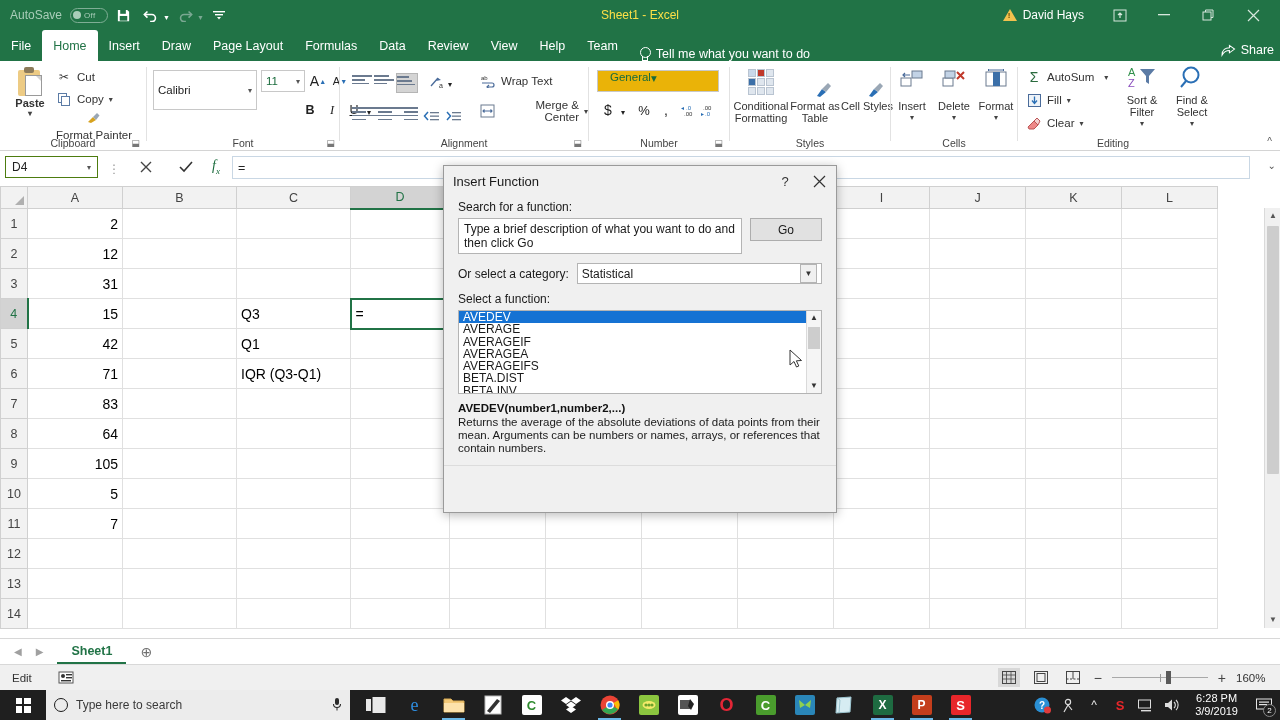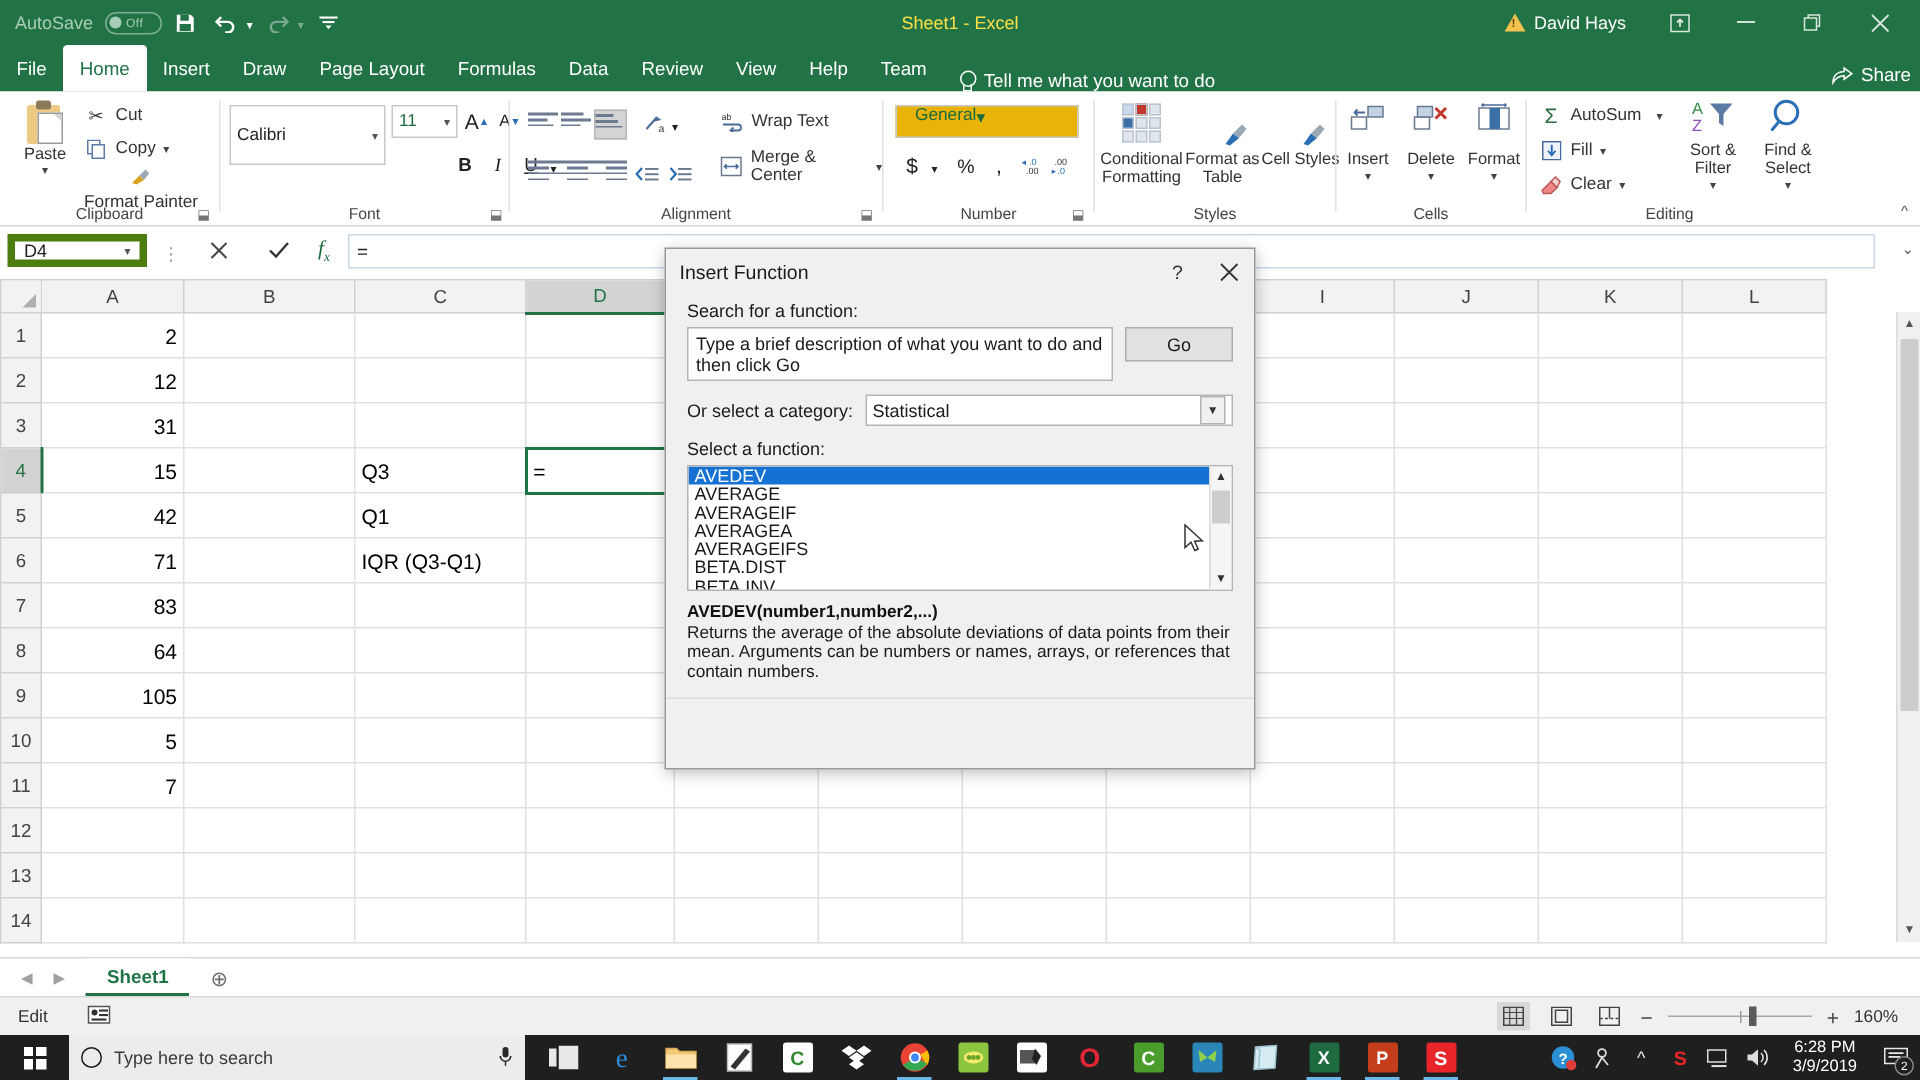--- a/index.html
+++ b/index.html
@@ -91,21 +91,21 @@
     text-align: center; font-size: 10.5px; color: #444;
   }
   .rsep { position: absolute; top: 6px; width: 1px; height: 74px; background: #e2e2e2; }
   .dlg-launch {
     position: absolute; bottom: 3px; font-size: 9px; color: #777;
   }
 
   
   .paste-btn {
     position: absolute; left: 8px; top: 4px; width: 44px; height: 66px;
-    display: flex; flex-direction: column; align-items: center; font-size: 11px; color: #333;
+    display: flex; flex-direction: column; align-items: center; font-size: 11px; color: #333; font-weight: bold;
   }
   .clip-icon { width: 28px; height: 30px; position: relative; margin-top: 2px; }
   .clip-body2 { position: absolute; left: 2px; top: 3px; width: 22px; height: 26px; background: #edcb84; border-radius: 2px; }
   .clip-clipper { position: absolute; left: 8px; top: 0; width: 10px; height: 6px; background: #8c7a5a; border-radius: 2px; }
   .clip-page { position: absolute; left: 9px; top: 8px; width: 17px; height: 21px; background: #ffffff; border: 1px solid #9a9a9a; }
   .clip-page::after { content:""; position:absolute; right:0; top:0; border-width: 0 5px 5px 0; border-style: solid; border-color: transparent #d2d2d2 transparent transparent; }
   .mini-caret { font-size: 8px; color: #444; }
 
   .clip-item {
     position: absolute; display: flex; align-items: center; gap: 5px;
@@ -148,21 +148,21 @@
   
   .edit-item { position: absolute; display: flex; align-items: center; gap: 5px; font-size: 11.5px; color: #333; }
 
   
   .namebox-row {
     position: absolute; left: 0; top: 152px; width: 1280px; height: 32px;
     background: #ffffff; display: flex; align-items: center;
   }
   .namebox {
     position: absolute; left: 5px; top: 4px; width: 93px; height: 22px;
-    border: 5px solid #4d7c0f; background: #fff; display: flex; align-items: center;
+    border: 1px solid #4d7c0f; background: #fff; display: flex; align-items: center;
     padding: 0 6px; font-size: 12px; color: #222;
   }
   .namebox .nb-caret { margin-left: auto; font-size: 8px; color: #555; }
   .fbar-dots { position: absolute; left: 108px; top: 10px; font-size: 12px; color: #999; letter-spacing: 0; }
   .fbar-btn {
     position: absolute; top: 4px; width: 28px; height: 22px;
     display: flex; align-items: center; justify-content: center; font-size: 13px;
   }
   .formula-input {
     position: absolute; left: 232px; top: 4px; right: 30px; height: 23px;
@@ -580,21 +580,21 @@
       <div class="clip-item" style="left:140px; top:10px;">
         <span class="ico">
           <svg width="15" height="14" viewBox="0 0 15 14">
               <text x="0" y="6" font-size="6" fill="#333">ab</text>
               <path d="M1 9 H11 a2 2 0 0 1 0 4 H7" stroke="#4a6b9a" stroke-width="1.2" fill="none"></path>
               <path d="M8 11 L6 13 L8 14.5" stroke="#4a6b9a" stroke-width="1.2" fill="none"></path>
             </svg>
         </span>
         <span>Wrap Text</span>
       </div>
-      <div class="clip-item" style="left:140px; top:40px;">
+      <div class="clip-item" style="left:140px; top:40px;text-align:right;">
         <span class="ico">
           <svg width="15" height="14" viewBox="0 0 15 14">
               <rect x="1" y="1" width="13" height="12" stroke="#6b7a8f" fill="none"></rect>
               <path d="M3 7 H12 M4.5 5.5 L3 7 L4.5 8.5 M10.5 5.5 L12 7 L10.5 8.5" stroke="#4a6b9a" stroke-width="1.1" fill="none"></path>
             </svg>
         </span>
         <span>Merge &amp; Center</span>
         <span class="mini-caret">▾</span>
       </div>
       <div class="rgroup-title">Alignment</div>

